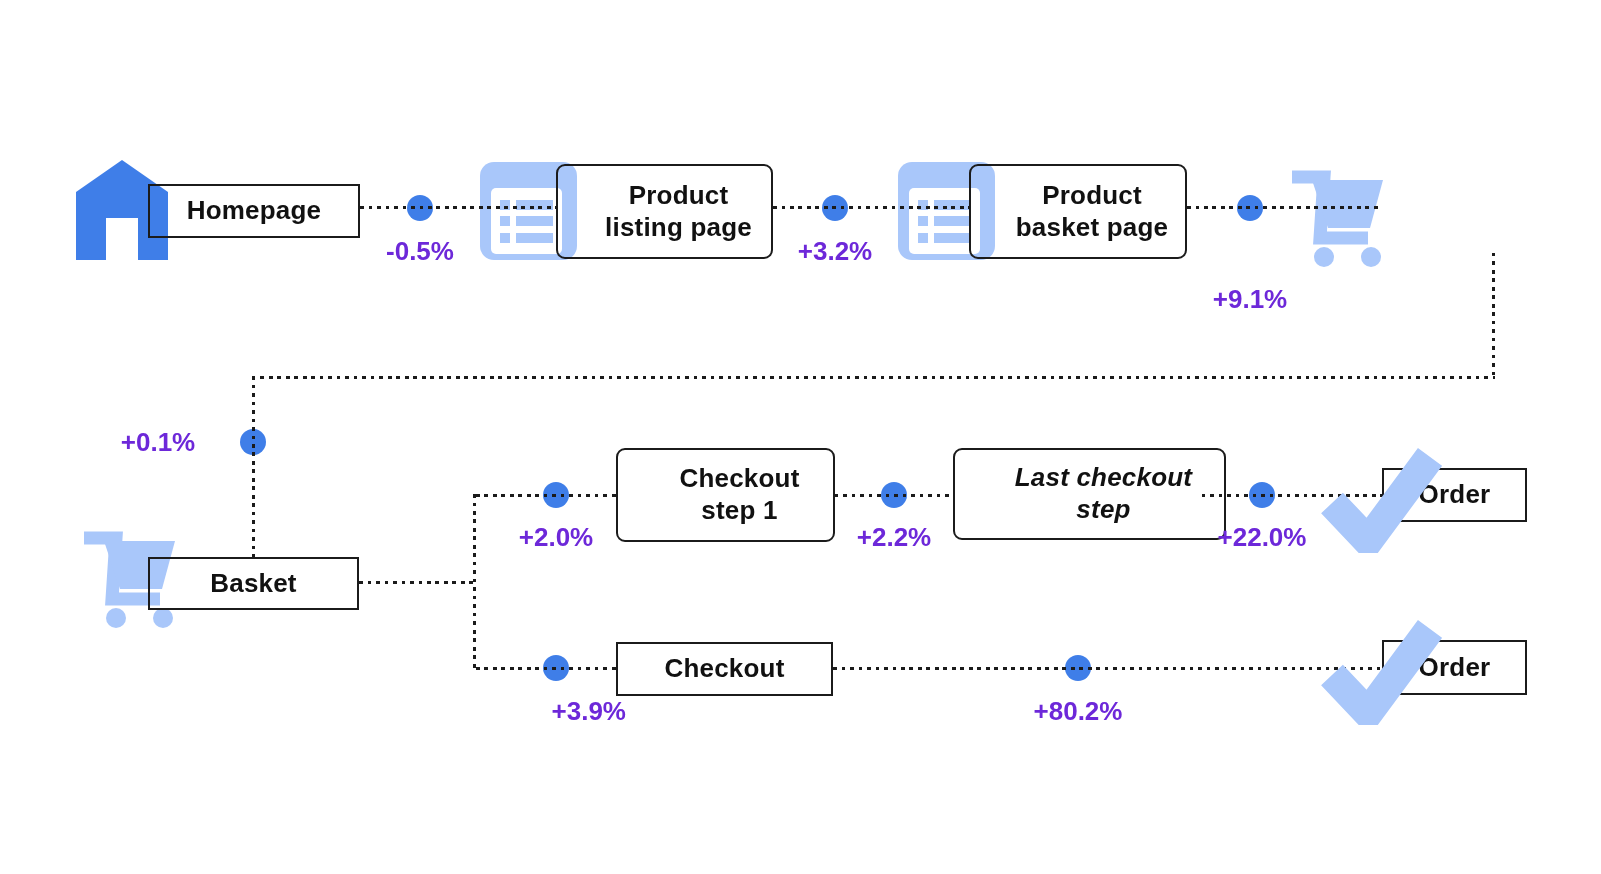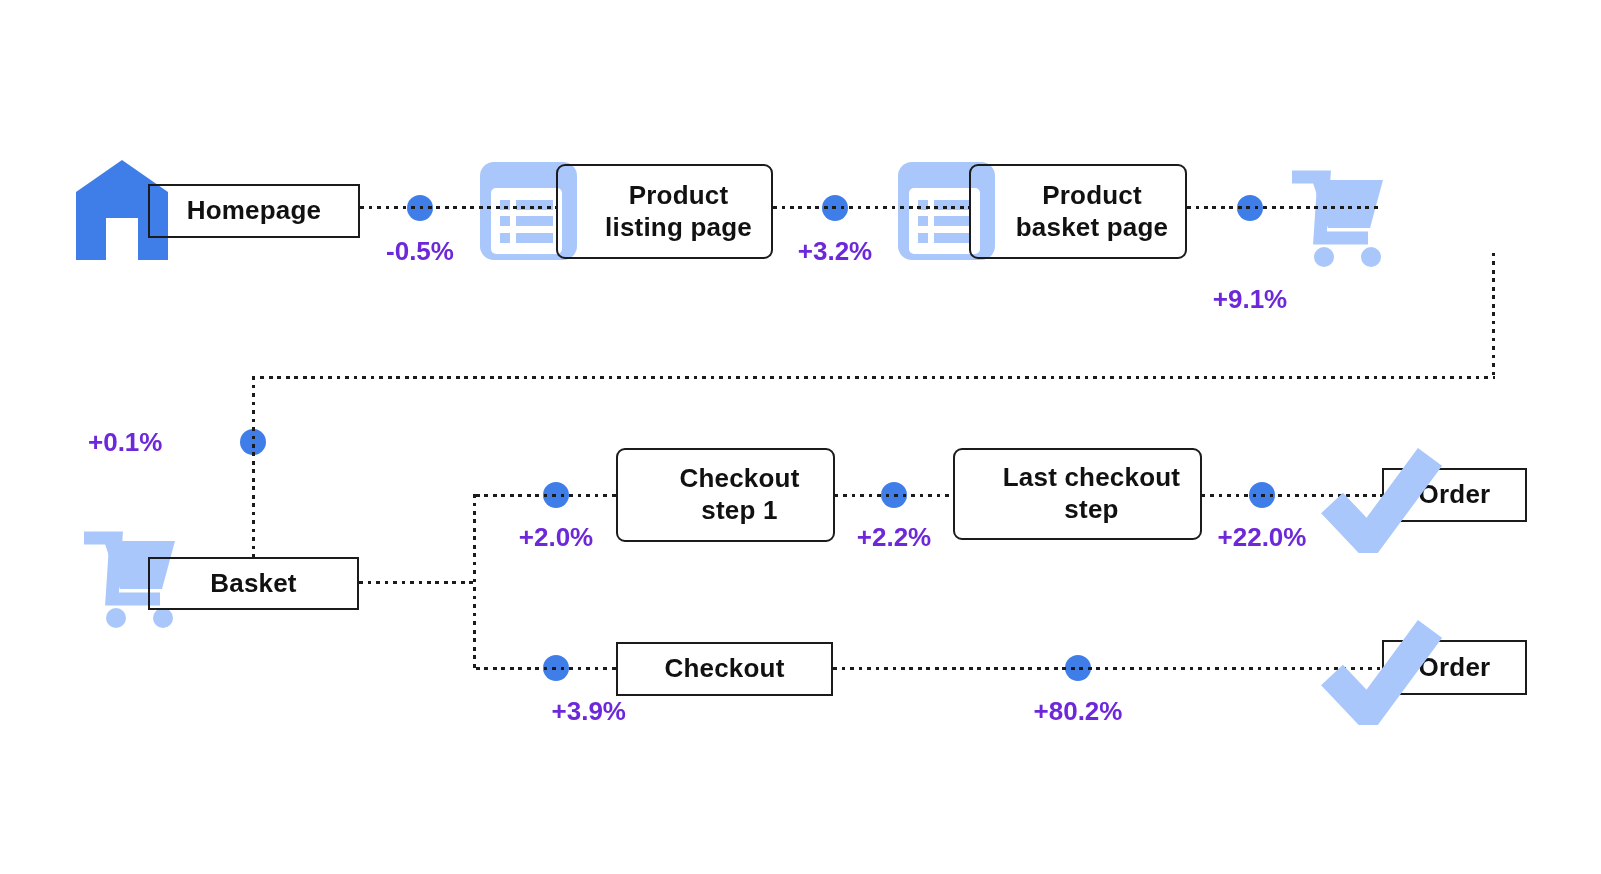--- a/index.html
+++ b/index.html
@@ -39,21 +39,21 @@
   .dot{
     position:absolute;width:26px;height:26px;border-radius:50%;
     background:#3f7ee8;z-index:1;
   }
   
   .pct{
     position:absolute;width:140px;z-index:5;
     font-weight:700;font-size:26px;color:#6d28d9;
     text-align:center;white-space:nowrap;
   }
-  .pct.right{text-align:left;}
+  .pct.right{text-align:center;}
   
   .icon{position:absolute;z-index:0;}
   .icon.above{z-index:4;}
   .list-icon{
     position:absolute;width:97px;height:98px;z-index:0;
     background:#a9c7fa;border-radius:14px;
   }
   .list-inner{
     position:absolute;left:11px;top:26px;right:15px;bottom:6px;
     background:#ffffff;border-radius:5px;
@@ -191,21 +191,21 @@
 
   <div class="node-box center" style="left:148px;top:557px;width:211px;height:53px;">
     <span>Basket</span>
   </div>
 
   <div class="node-box left" style="left:616px;top:448px;width:219px;height:94px;">
     <span>Checkout</span>
     <span>step 1</span>
   </div>
 
-  <div class="node-box left" style="left:953px;top:448px;width:249px;height:92px;">
+  <div class="node-box left" style="left:953px;top:448px;width:273px;height:92px;font-style:italic;">
     <span>Last checkout</span>
     <span>step</span>
   </div>
 
   <div class="node-box center" style="left:1382px;top:468px;width:145px;height:54px;">
     <span>Order</span>
   </div>
 
   <div class="node-box center" style="left:616px;top:642px;width:217px;height:54px;">
     <span>Checkout</span>

